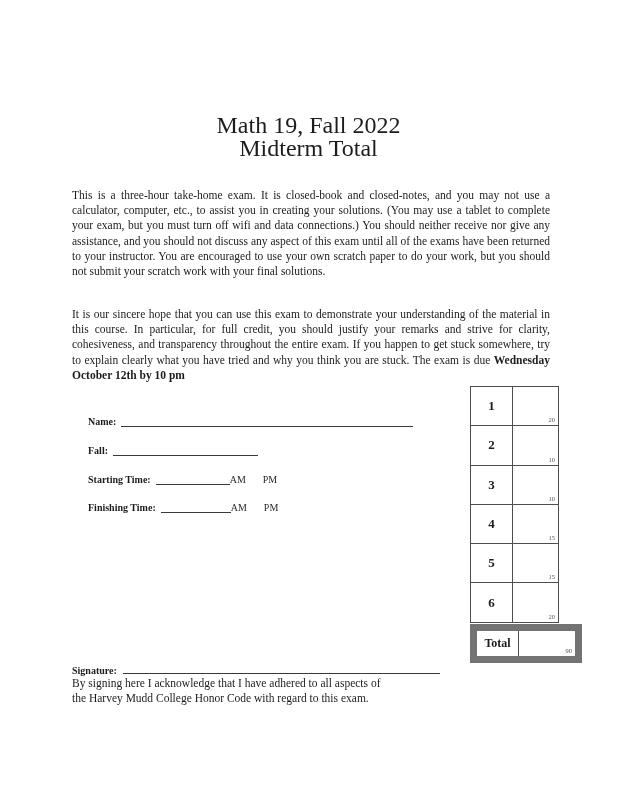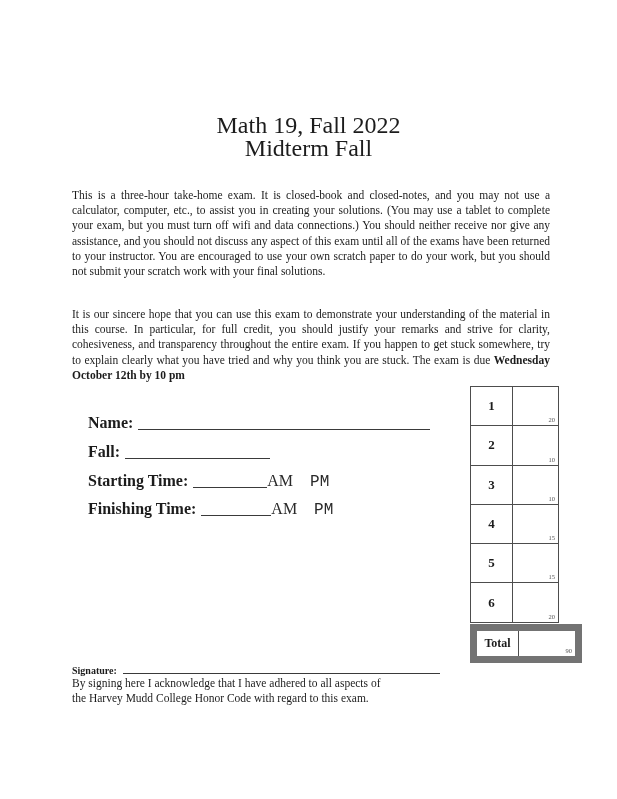--- a/index.html
+++ b/index.html
@@ -34,34 +34,34 @@
     text-align: justify;
     margin: 0;
   }
   .p1 { top: 188px; }
   .p2 { top: 307px; }
   .bold { font-weight: bold; }
 
   .form-row {
     position: absolute;
     left: 88px;
-    font-size: 16px;
+    font-size: 10px;
     white-space: nowrap;
   }
   .form-row .lbl { font-weight: bold; }
   .blank {
     display: inline-block;
     height: 12px;
     border-bottom: 1px solid #3a3a3a;
     vertical-align: -2px;
     margin-left: 5px;
   }
   .ampm { color: #2a2a2a; }
   .am { margin-left: 0; }
-  .pm { margin-left: 17px; font-family: Liberation Mono, monospace; }
+  .pm { margin-left: 17px; }
 
   .row-name   { top: 414px; }
   .row-date   { top: 443px; }
   .row-start  { top: 472px; }
   .row-finish { top: 500px; }
   .blank-name   { width: 292px; }
   .blank-date   { width: 145px; }
   .blank-start  { width: 74px; }
   .blank-finish { width: 70px; }
 
@@ -138,21 +138,21 @@
   .sig-text-1 { top: 676px; }
   .sig-text-2 { top: 691px; }
 </style>
 </head>
 <body>
 
 <div class="page">
 
   <div class="title-block">
     <div>Math 19, Fall 2022</div>
-    <div>Midterm Fall</div>
+    <div>Midterm Total</div>
   </div>
 
   <p class="para p1">This is a three-hour take-home exam. It is closed-book and closed-notes, and you may not use a calculator, computer, etc., to assist you in creating your solutions. (You may use a tablet to complete your exam, but you must turn off wifi and data connections.) You should neither receive nor give any assistance, and you should not discuss any aspect of this exam until all of the exams have been returned to your instructor. You are encouraged to use your own scratch paper to do your work, but you should not submit your scratch work with your final solutions.</p>
 
   <p class="para p2"><span>It is our sincere hope that you can use this exam to demonstrate your understanding of the material in this course. In particular, for full credit, you should justify your remarks and strive for clarity, cohesiveness, and transparency throughout the entire exam. If you happen to get stuck somewhere, try to explain clearly what you have tried and why you think you are stuck. The exam is due </span><span class="bold">Wednesday October 12th by 10 pm</span></p>
 
   <div class="form-row row-name">
     <span class="lbl">Name:</span><span class="blank blank-name"></span>
   </div>
 

